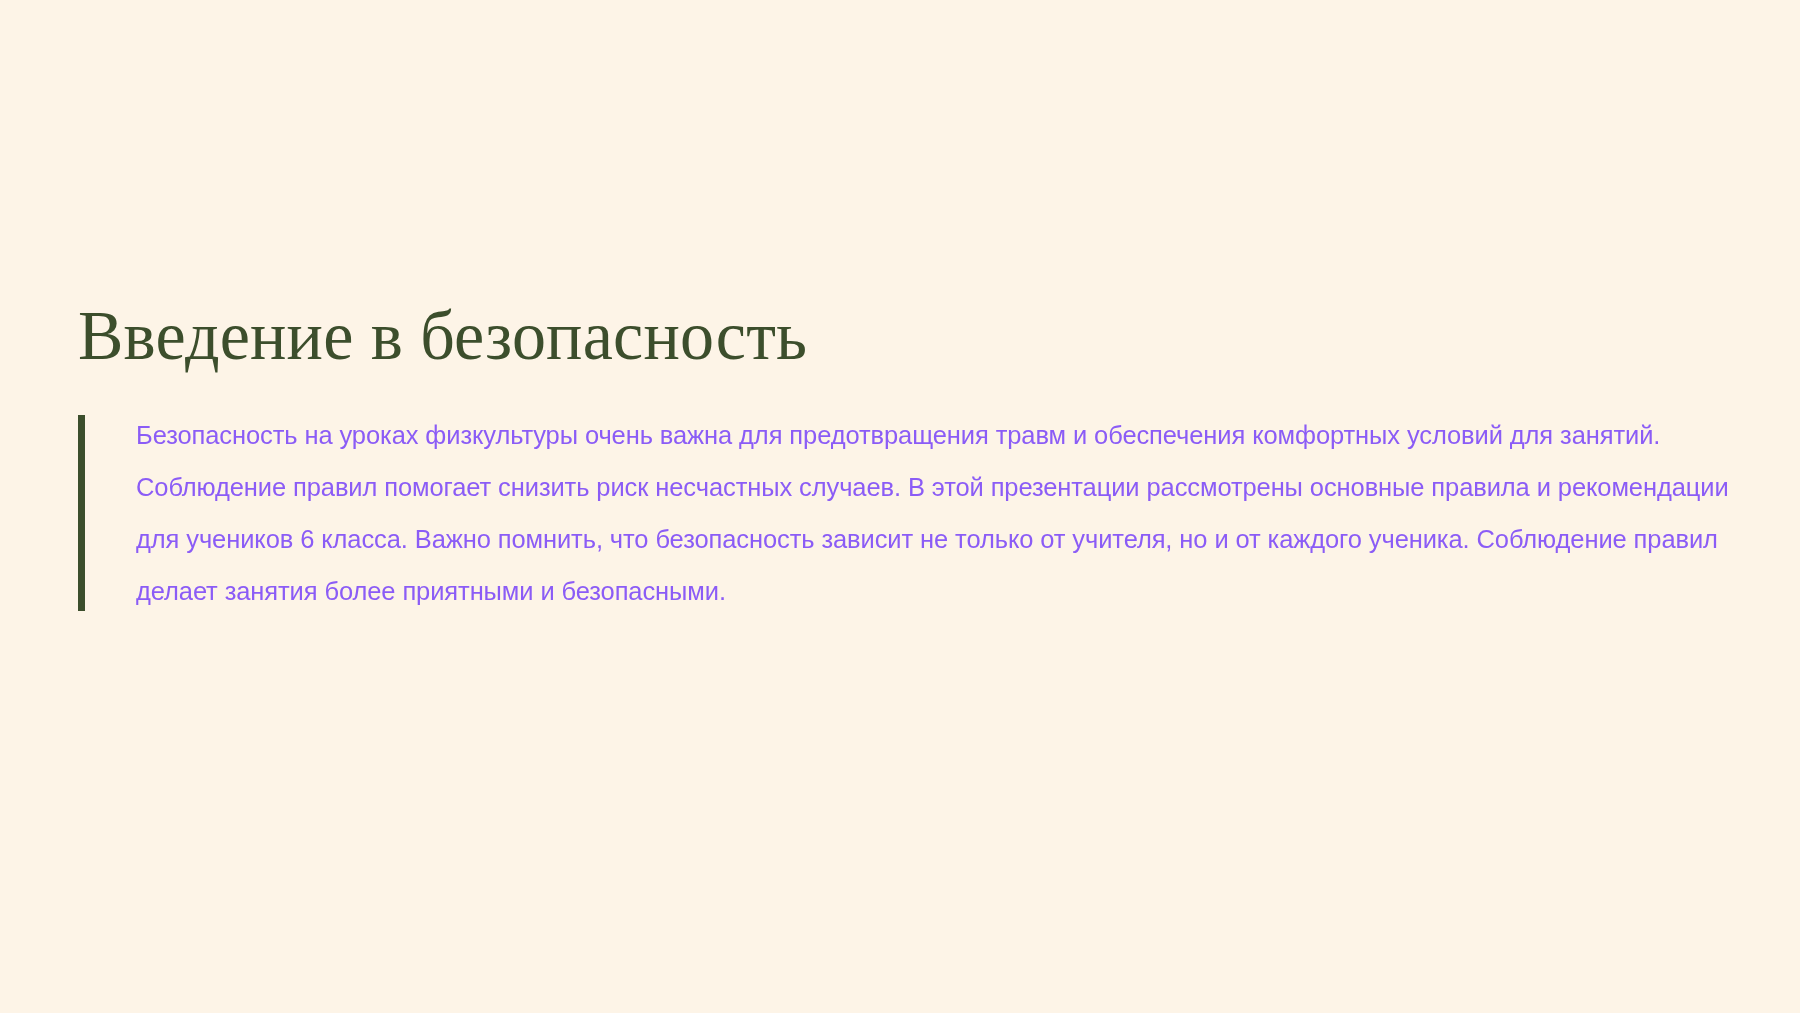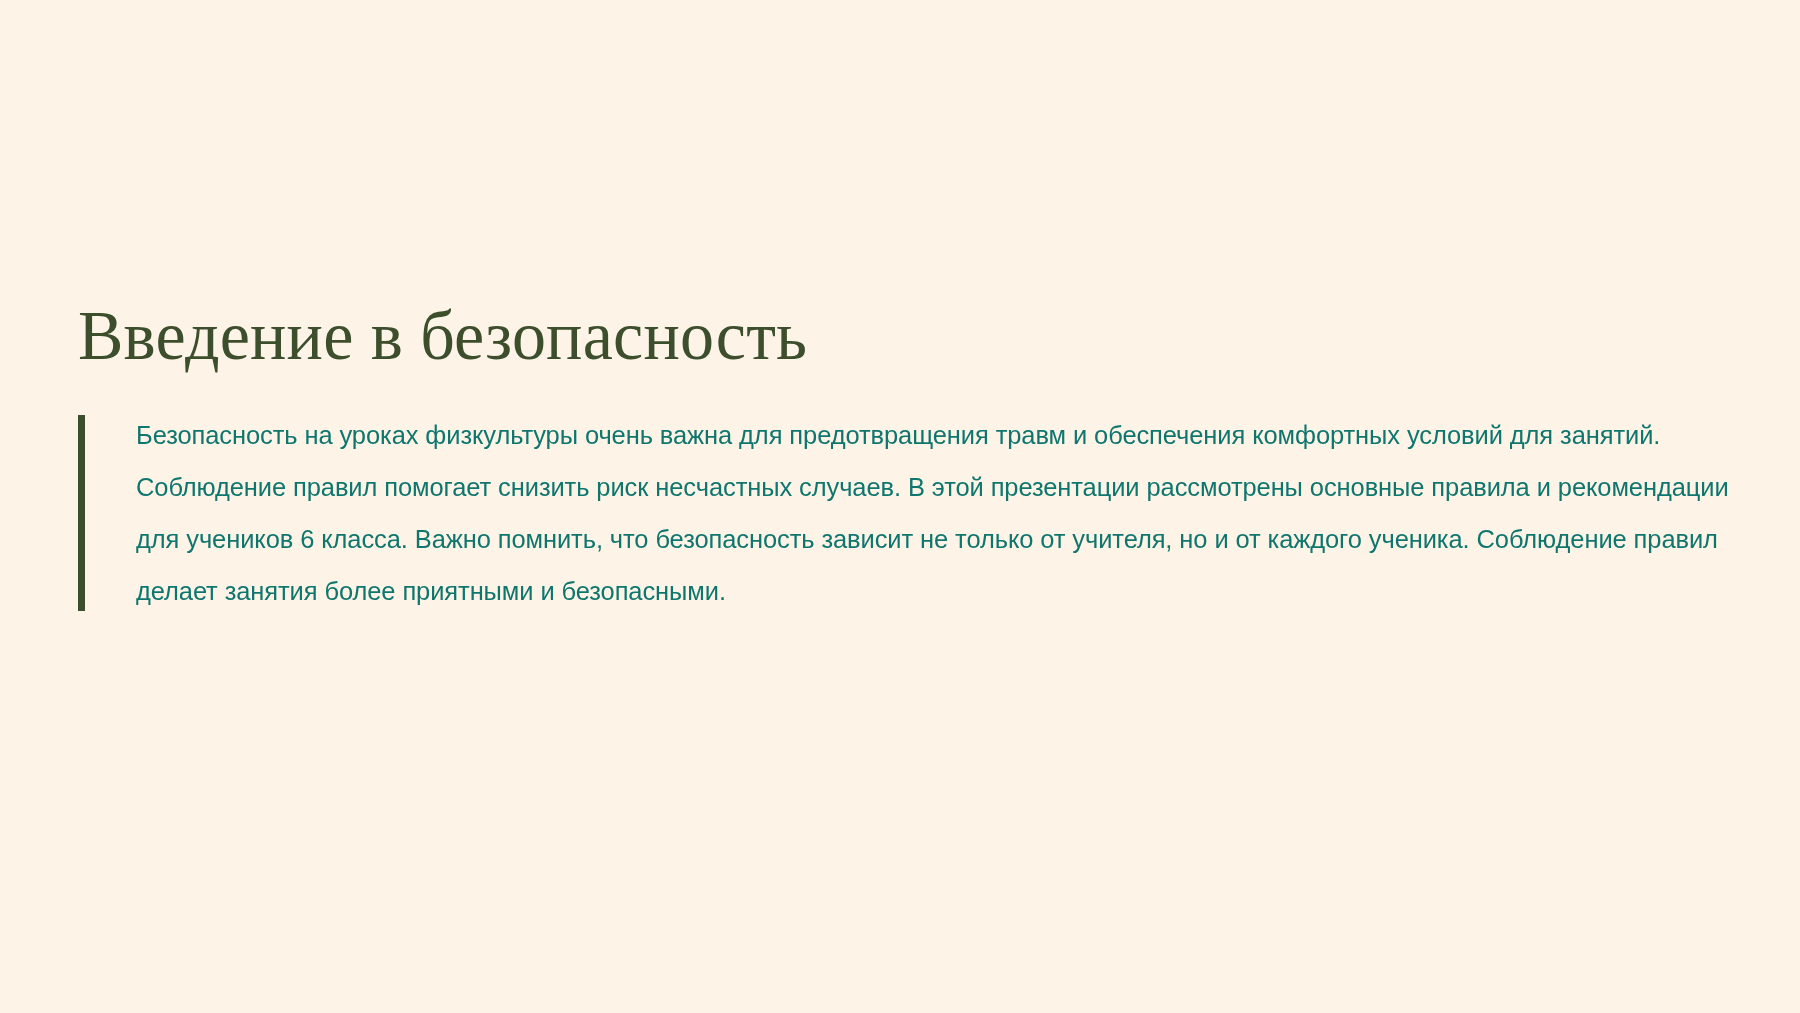--- a/index.html
+++ b/index.html
@@ -55,21 +55,21 @@
     bottom: 6px;
     width: 7px;
     background: #3c4e2c;
   }
 
   .quote-text {
     margin: 0;
     font-family: "Liberation Sans", sans-serif;
     font-size: 25.5px;
     line-height: 52px;
-    color: #0f766e;
+    color: #8b5cf6;
     letter-spacing: -0.1px;
     max-width: 1620px;
   }
 </style>
 </head>
 <body>
 
 <div class="slide">
   <div class="slide-body">
 

